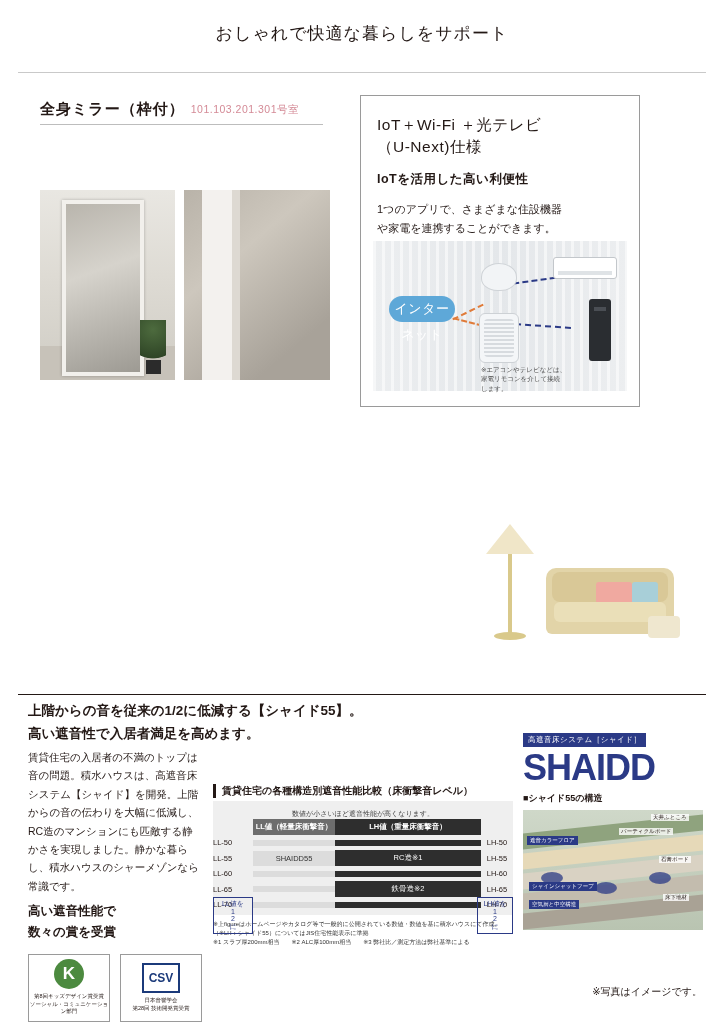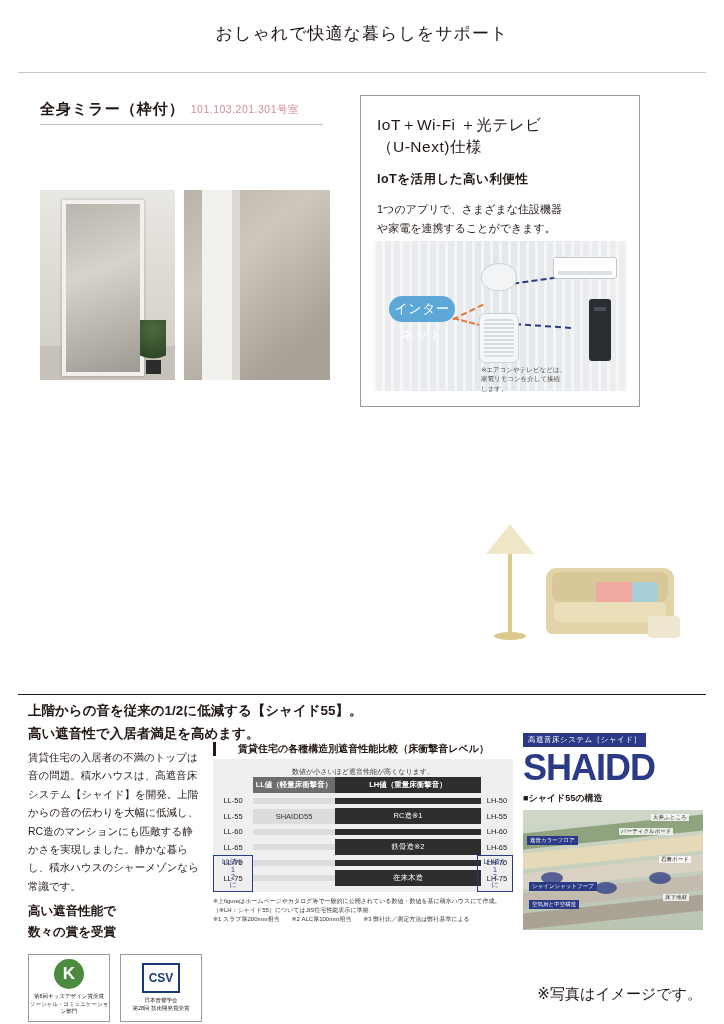--- a/index.html
+++ b/index.html
@@ -104,28 +104,28 @@
   .b-left p{margin:0;font-size:10.5px;line-height:1.75;color:#231815;}
   .b-award-title{margin-top:6px;font-size:12.5px;font-weight:bold;line-height:1.7;color:#231815;}
   .awards{margin-top:10px;display:flex;gap:10px;}
   .award{width:80px;height:66px;border:1px solid #9a9a9a;display:flex;flex-direction:column;align-items:center;justify-content:center;}
   .award .mark{width:30px;height:30px;border-radius:50%;background:#4c8a3f;color:#fff;font-size:17px;display:flex;align-items:center;justify-content:center;font-weight:bold;}
   .award .mark2{width:34px;height:26px;border:2px solid #1b3a7a;color:#1b3a7a;font-size:12px;display:flex;align-items:center;justify-content:center;font-weight:bold;}
   .award .cap{margin-top:4px;font-size:5.5px;line-height:1.35;text-align:center;color:#231815;}
 
   
   .chartbox{position:absolute;left:195px;top:42px;width:300px;}
-  .chart-title{font-size:10px;font-weight:bold;color:#231815;border-left:3px solid #231815;padding-left:22px;}
+  .chart-title{font-size:10px;font-weight:bold;color:#231815;border-left:3px solid #231815;padding-left:6px;margin-top:42px;}
   .chart-note{margin-top:4px;font-size:7px;color:#444;text-align:center;}
   .chart-area{margin-top:3px;position:relative;width:300px;background:#efefef;padding:4px 0 6px 0;}
   .chart-hdr{display:flex;font-size:7.5px;font-weight:bold;}
   .chart-hdr .c1{width:82px;text-align:center;background:#6d6d6d;color:#fff;padding:3px 0;margin-left:40px;}
   .chart-hdr .c2{flex:1;text-align:center;background:#2e2e2e;color:#fff;padding:3px 0;margin-right:32px;}
   .row{display:flex;align-items:center;margin-top:3px;font-size:7.5px;}
-  .row .lbl{width:40px;text-align:center;}
+  .row .lbl{width:40px;text-align:left;}
   .row .left-cell{width:82px;background:#dcdcdc;color:#333;text-align:center;padding:3px 0;}
   .row .mid{flex:1;background:#2e2e2e;color:#fff;text-align:center;padding:3px 0;}
   .row .right-cell{width:32px;text-align:center;}
   .bracketL{position:absolute;left:0;top:96px;width:38px;text-align:center;font-size:7px;line-height:1.1;border:1px solid #2b3a86;color:#2b3a86;padding:2px 0;}
   .bracketR{position:absolute;right:0;top:96px;width:34px;text-align:center;font-size:7px;line-height:1.1;border:1px solid #2b3a86;color:#2b3a86;padding:2px 0;}
   .chart-foot{margin-top:5px;font-size:6px;line-height:1.5;color:#333;}
 
   
   .shaidd{position:absolute;left:505px;top:28px;width:180px;}
   .shaidd .tag{font-size:7.5px;color:#fff;background:#2b3a86;display:inline-block;padding:2px 5px;letter-spacing:.5px;}
@@ -135,21 +135,21 @@
   .layer{position:absolute;left:0;width:180px;height:16px;}
   .l1{top:14px;background:#8fa37e;transform:skewY(-6deg);}
   .l2{top:34px;background:#e6d9b8;transform:skewY(-6deg);}
   .l3{top:54px;background:#d9d2c3;transform:skewY(-6deg);}
   .l4{top:74px;background:#c3bcae;transform:skewY(-6deg);}
   .l5{top:94px;background:#a9a295;transform:skewY(-6deg);}
   .blob{position:absolute;width:22px;height:12px;border-radius:50%;background:#2b3a86;opacity:.75;}
   .sl{position:absolute;font-size:5.5px;color:#231815;background:rgba(255,255,255,.8);padding:0 2px;}
   .slb{position:absolute;font-size:5.5px;color:#fff;background:#2b3a86;padding:1px 3px;}
 
-  .footnote{position:absolute;right:22px;top:985px;font-size:15px;color:#231815;}
+  .footnote{position:absolute;right:22px;top:985px;font-size:10px;color:#231815;}
 </style>
 </head>
 <body>
 
 <div class="page">
 
   <div class="page-header">
     <div class="title">おしゃれで快適な暮らしをサポート</div>
   </div>
   <div class="header-rule"></div>
@@ -279,26 +279,20 @@
           <div class="lbl">LL-65</div>
           <div class="left-cell"></div>
           <div class="mid">鉄骨造※2</div>
           <div class="right-cell">LH-65</div>
         </div>
         <div class="row">
           <div class="lbl">LL-70</div>
           <div class="left-cell"></div>
           <div class="mid"></div>
           <div class="right-cell">LH-70</div>
-        </div>
-        <div class="row">
-          <div class="lbl">LL-75</div>
-          <div class="left-cell"></div>
-          <div class="mid">在来木造</div>
-          <div class="right-cell">LH-75</div>
         </div>
 
         <div class="bracketL" style="white-space:pre-line">LL値を
 1
 2
 に</div>
         <div class="bracketR" style="white-space:pre-line">LH値を
 1
 2
 に</div>

